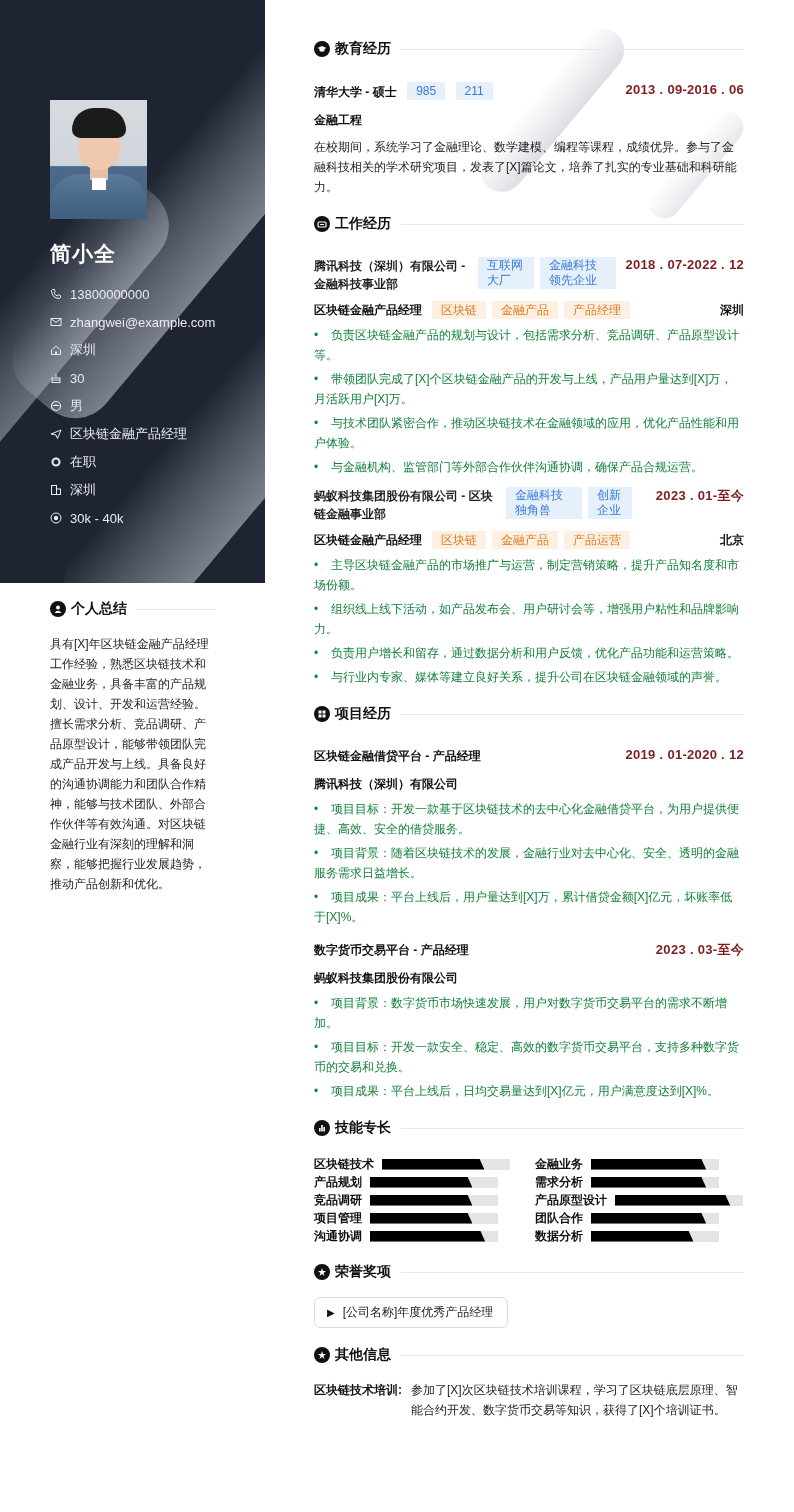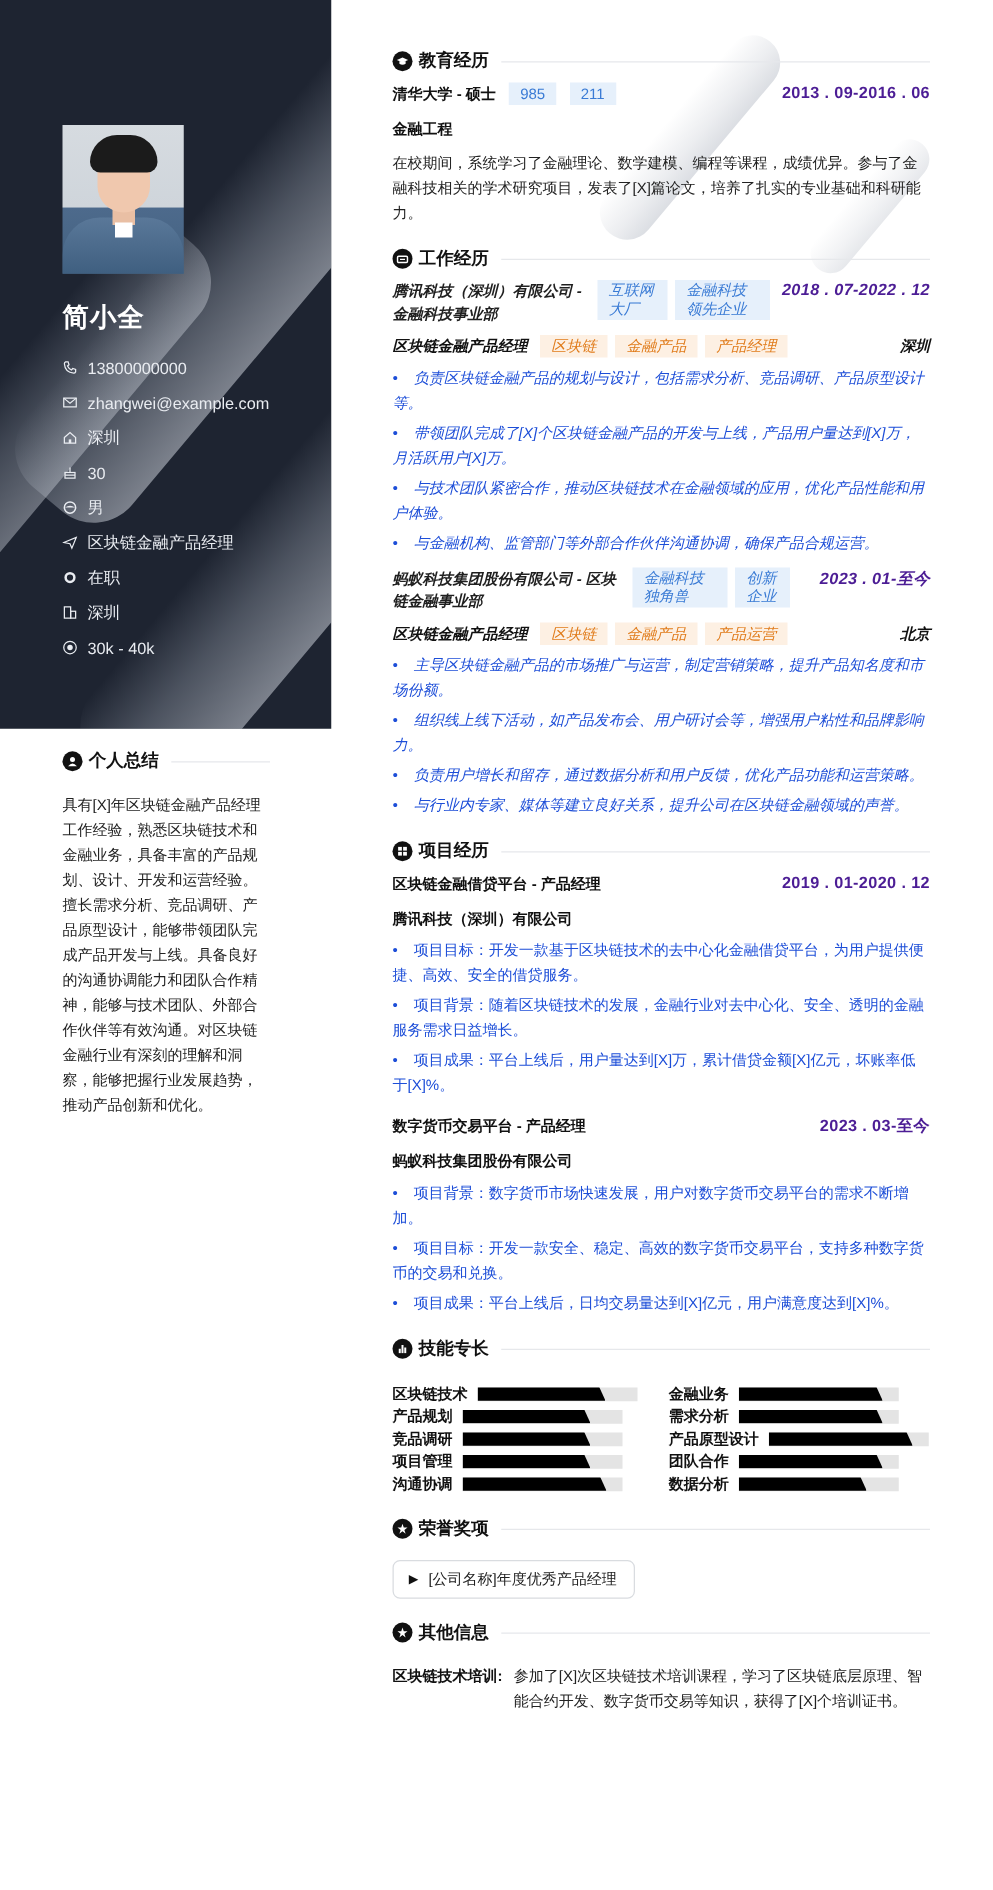--- a/index.html
+++ b/index.html
@@ -57,39 +57,39 @@
   
   .main { position: absolute; left: 314px; top: 40px; width: 430px; }
   .mstripe {
     position: absolute; border-radius: 30px;
     background: linear-gradient(90deg, rgba(255,255,255,0) 0%, rgba(200,204,212,0.35) 60%, rgba(190,195,204,0.55) 100%);
   }
   .mstripe.m1 { left: 530px; top: 10px; width: 44px; height: 200px; transform: rotate(40deg); }
   .mstripe.m2 { left: 680px; top: 100px; width: 32px; height: 130px; transform: rotate(40deg); opacity: .7; }
 
   .section { margin-bottom: 18px; }
-  .sec-body { margin-top: 8px; }
+  .sec-body { margin-top: 24px; }
   .row { display: flex; align-items: flex-start; justify-content: space-between; }
   .title-bold { font-size: 12px; font-weight: bold; color: #111; line-height: 18px; }
-  .date { font-size: 13px; font-weight: bold; color: #4c1d95; white-space: nowrap; letter-spacing: 0.3px; }
+  .date { font-size: 13px; font-weight: bold; color: #7f1d1d; white-space: nowrap; letter-spacing: 0.3px; }
   .tag-blue {
     display: inline-block; background: #e6f0fb; color: #3a7bd5; font-size: 12px; line-height: 16px;
     padding: 1px 9px; margin-left: 6px; vertical-align: top;
   }
   .tag-orange {
     display: inline-block; background: #fdf0e3; color: #e07b1a; font-size: 12px; line-height: 16px;
     padding: 1px 9px; margin-left: 6px;
   }
   .sub-bold { font-size: 12px; font-weight: bold; color: #111; margin-top: 10px; line-height: 18px; }
   .para { font-size: 12px; line-height: 20px; color: #222; margin-top: 8px; }
   .bullets { margin-top: 6px; }
-  .bullet { font-size: 12px; line-height: 20px; color: #1d4ed8; margin-bottom: 4px; }
+  .bullet { font-size: 12px; line-height: 20px; color: #15803d; margin-bottom: 4px; }
   .bullet .dot { display: inline-block; width: 17px; }
 
-  .job { margin-bottom: 10px; font-style: italic; }
+  .job { margin-bottom: 10px; }
   .job-head { display: flex; align-items: flex-start; }
   .job-head .company { width: 158px; font-size: 12px; font-weight: bold; line-height: 18px; }
   .job-head .tags { flex: 1; display: flex; align-items: center; }
   .job-head .tags .tag-blue { width: auto; line-height: 15px; }
   .job-role-row { display: flex; align-items: center; justify-content: space-between; margin-top: 8px; }
   .job-role-row .left { display: flex; align-items: center; }
   .job-role-row .role { font-size: 12px; font-weight: bold; color: #111; margin-right: 4px; }
   .loc { font-size: 12px; font-weight: bold; color: #111; }
 
   .proj { margin-bottom: 14px; }

